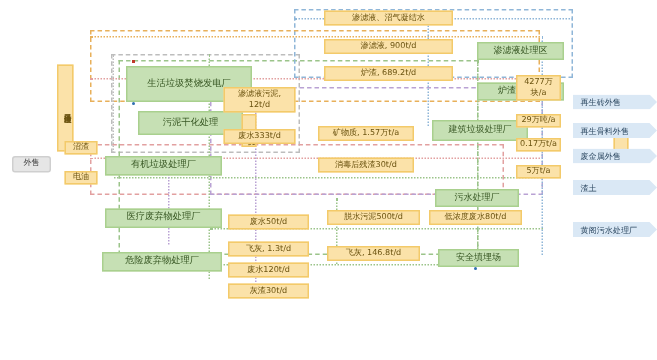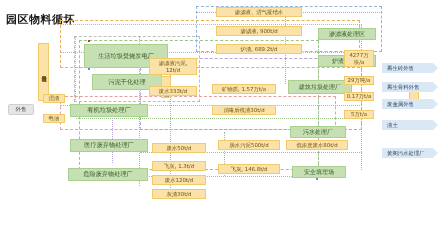--- a/index.html
+++ b/index.html
@@ -59,21 +59,20 @@
     white-space:nowrap;
   }
   .dot{position:absolute;width:2.2px;height:2.2px;border-radius:50%;}
   .sq{position:absolute;width:2.2px;height:2.2px;}
 </style>
 </head>
 <body>
 
 <div id="stage">
 
-  <div class="title">园区物料循坏</div>
 
   <div class="panel p-dash-gray" style="left:74px;top:36px;width:126px;height:66px;"></div>
   <div class="panel p-dash-green" style="left:79px;top:40px;width:240px;height:130px;"></div>
   <div class="panel p-dash-blue" style="left:196px;top:6px;width:186px;height:46px;"></div>
   <div class="panel p-dash-orange" style="left:60px;top:20px;width:300px;height:48px;"></div>
   <div class="panel p-dash-pink" style="left:60px;top:96px;width:276px;height:34px;"></div>
   <div class="panel p-dash-purple" style="left:140px;top:58px;width:222px;height:72px;"></div>
 
   <div class="ln lh" style="left:60px;top:24px;width:300px;border-top-color:#e8b05a;"></div>
   <div class="ln lh" style="left:196px;top:12px;width:186px;border-top-color:#8fb6d8;"></div>

